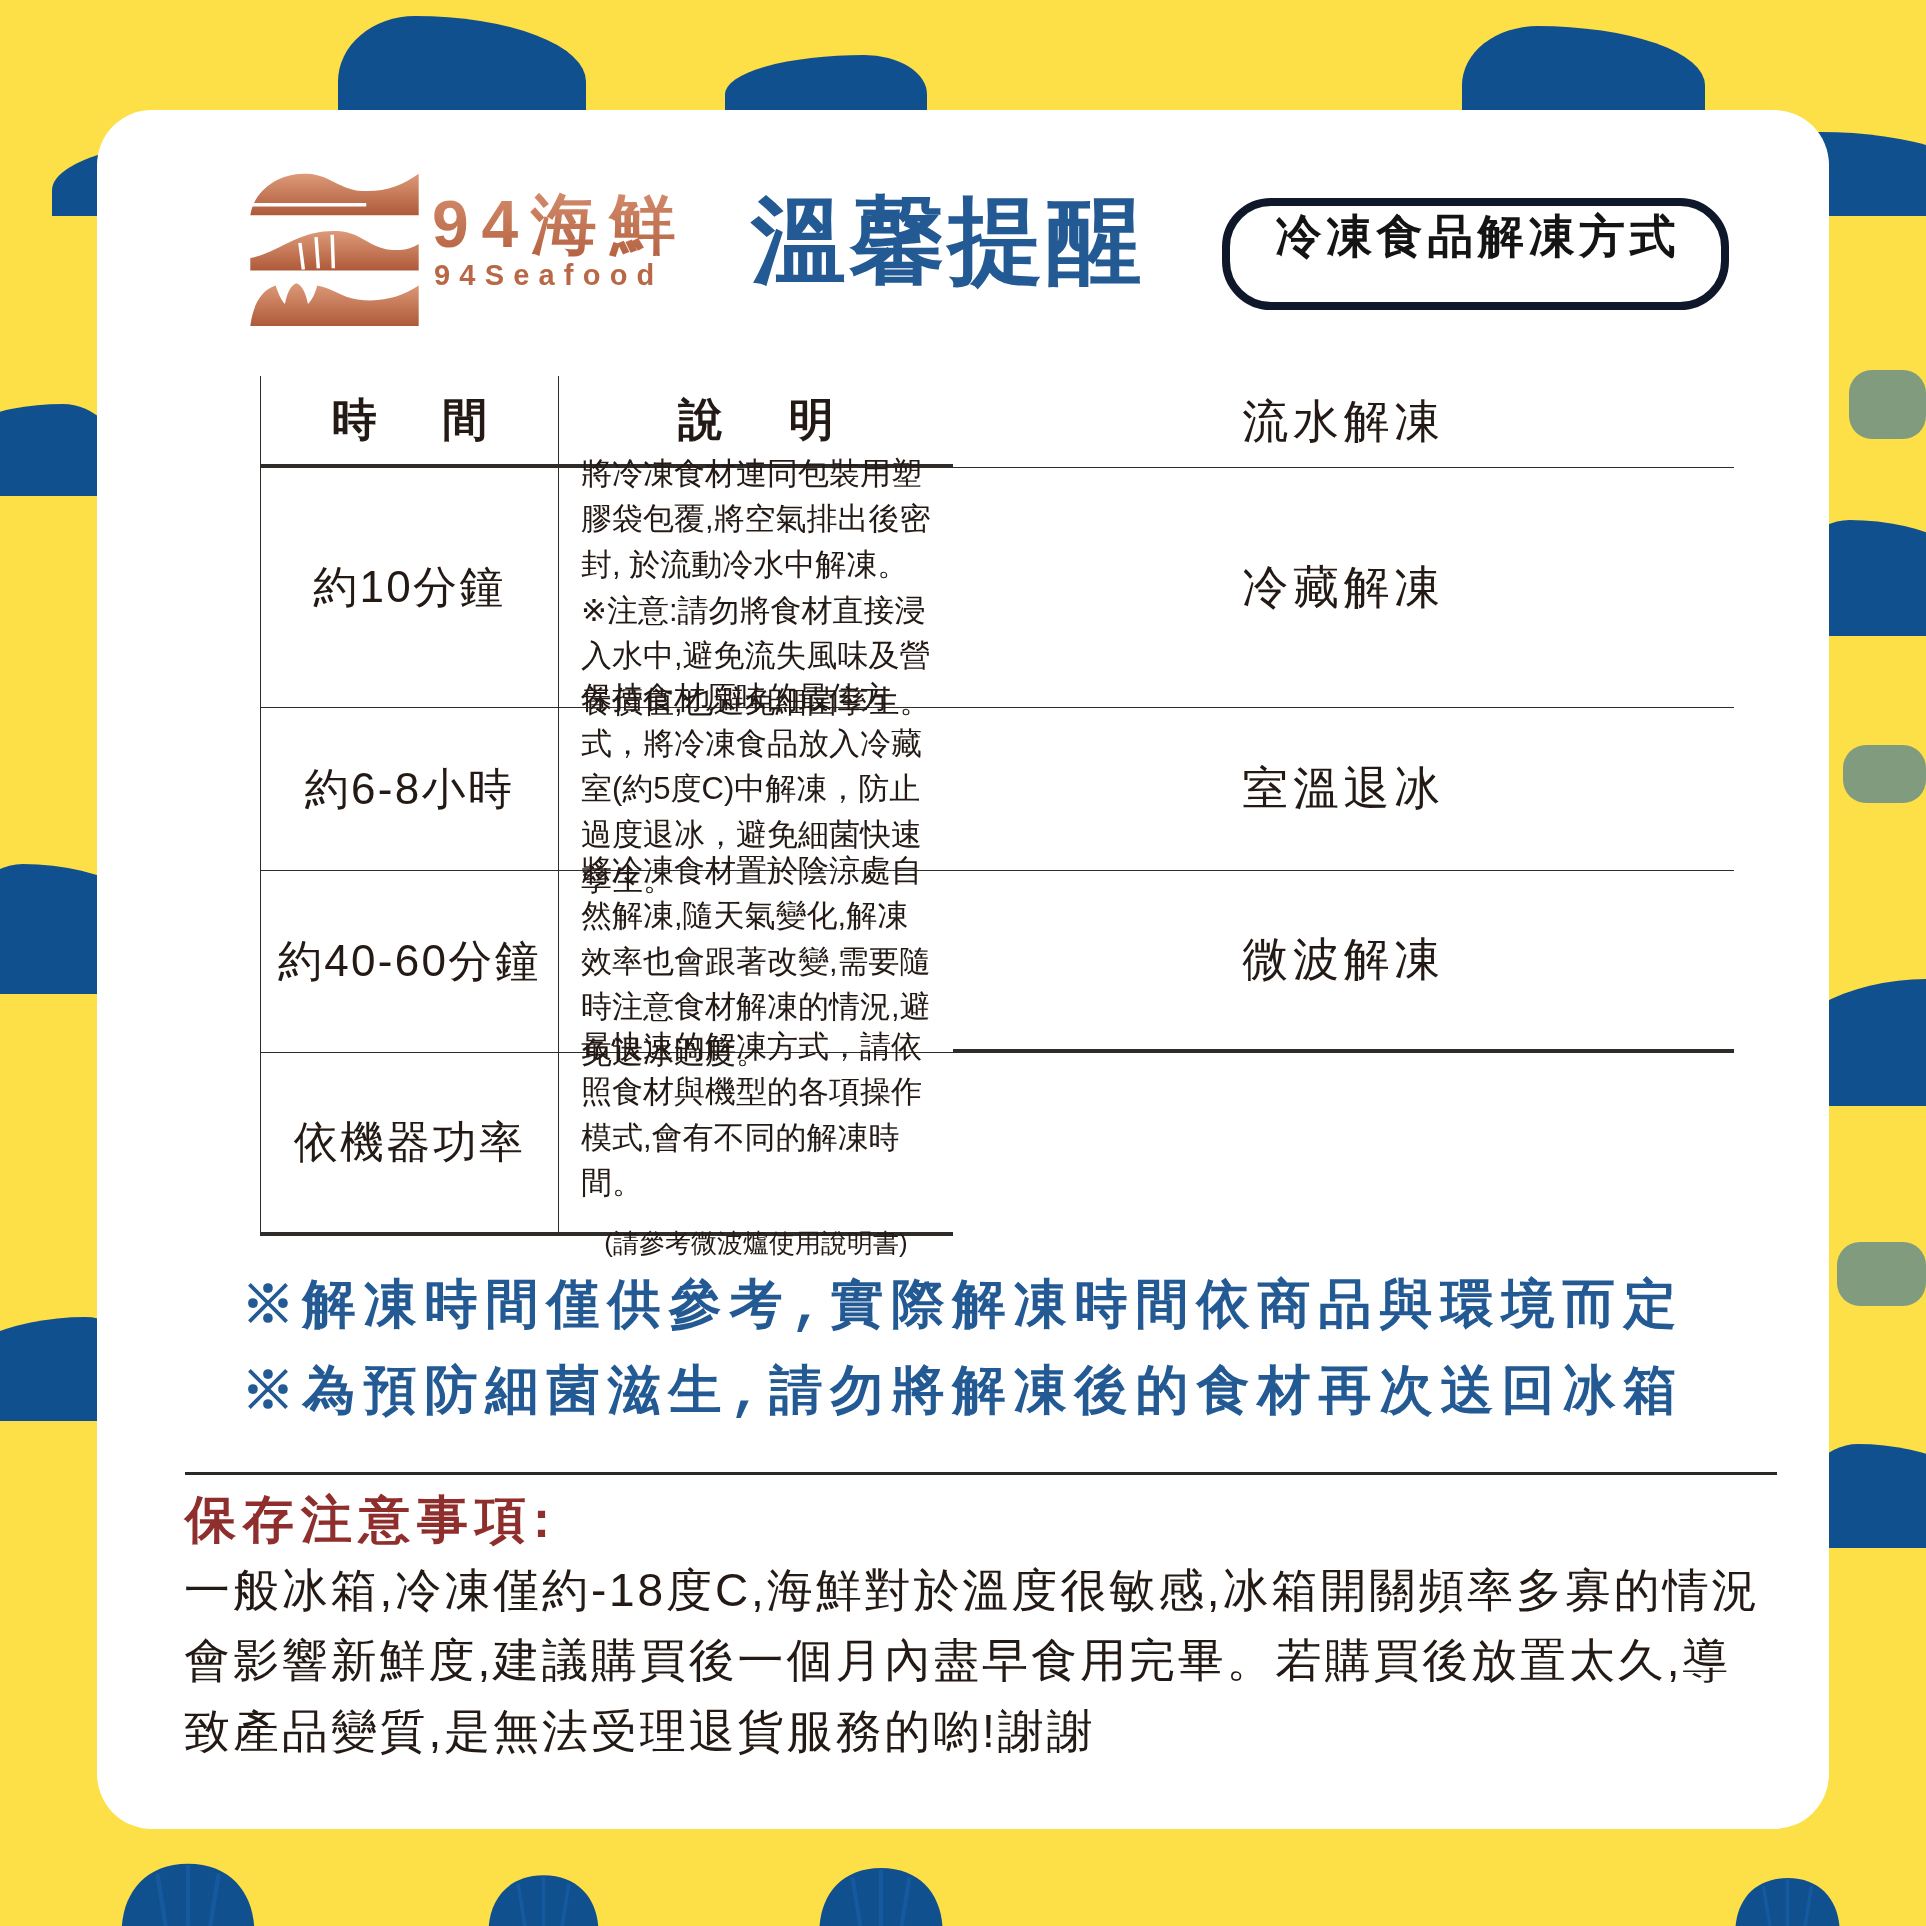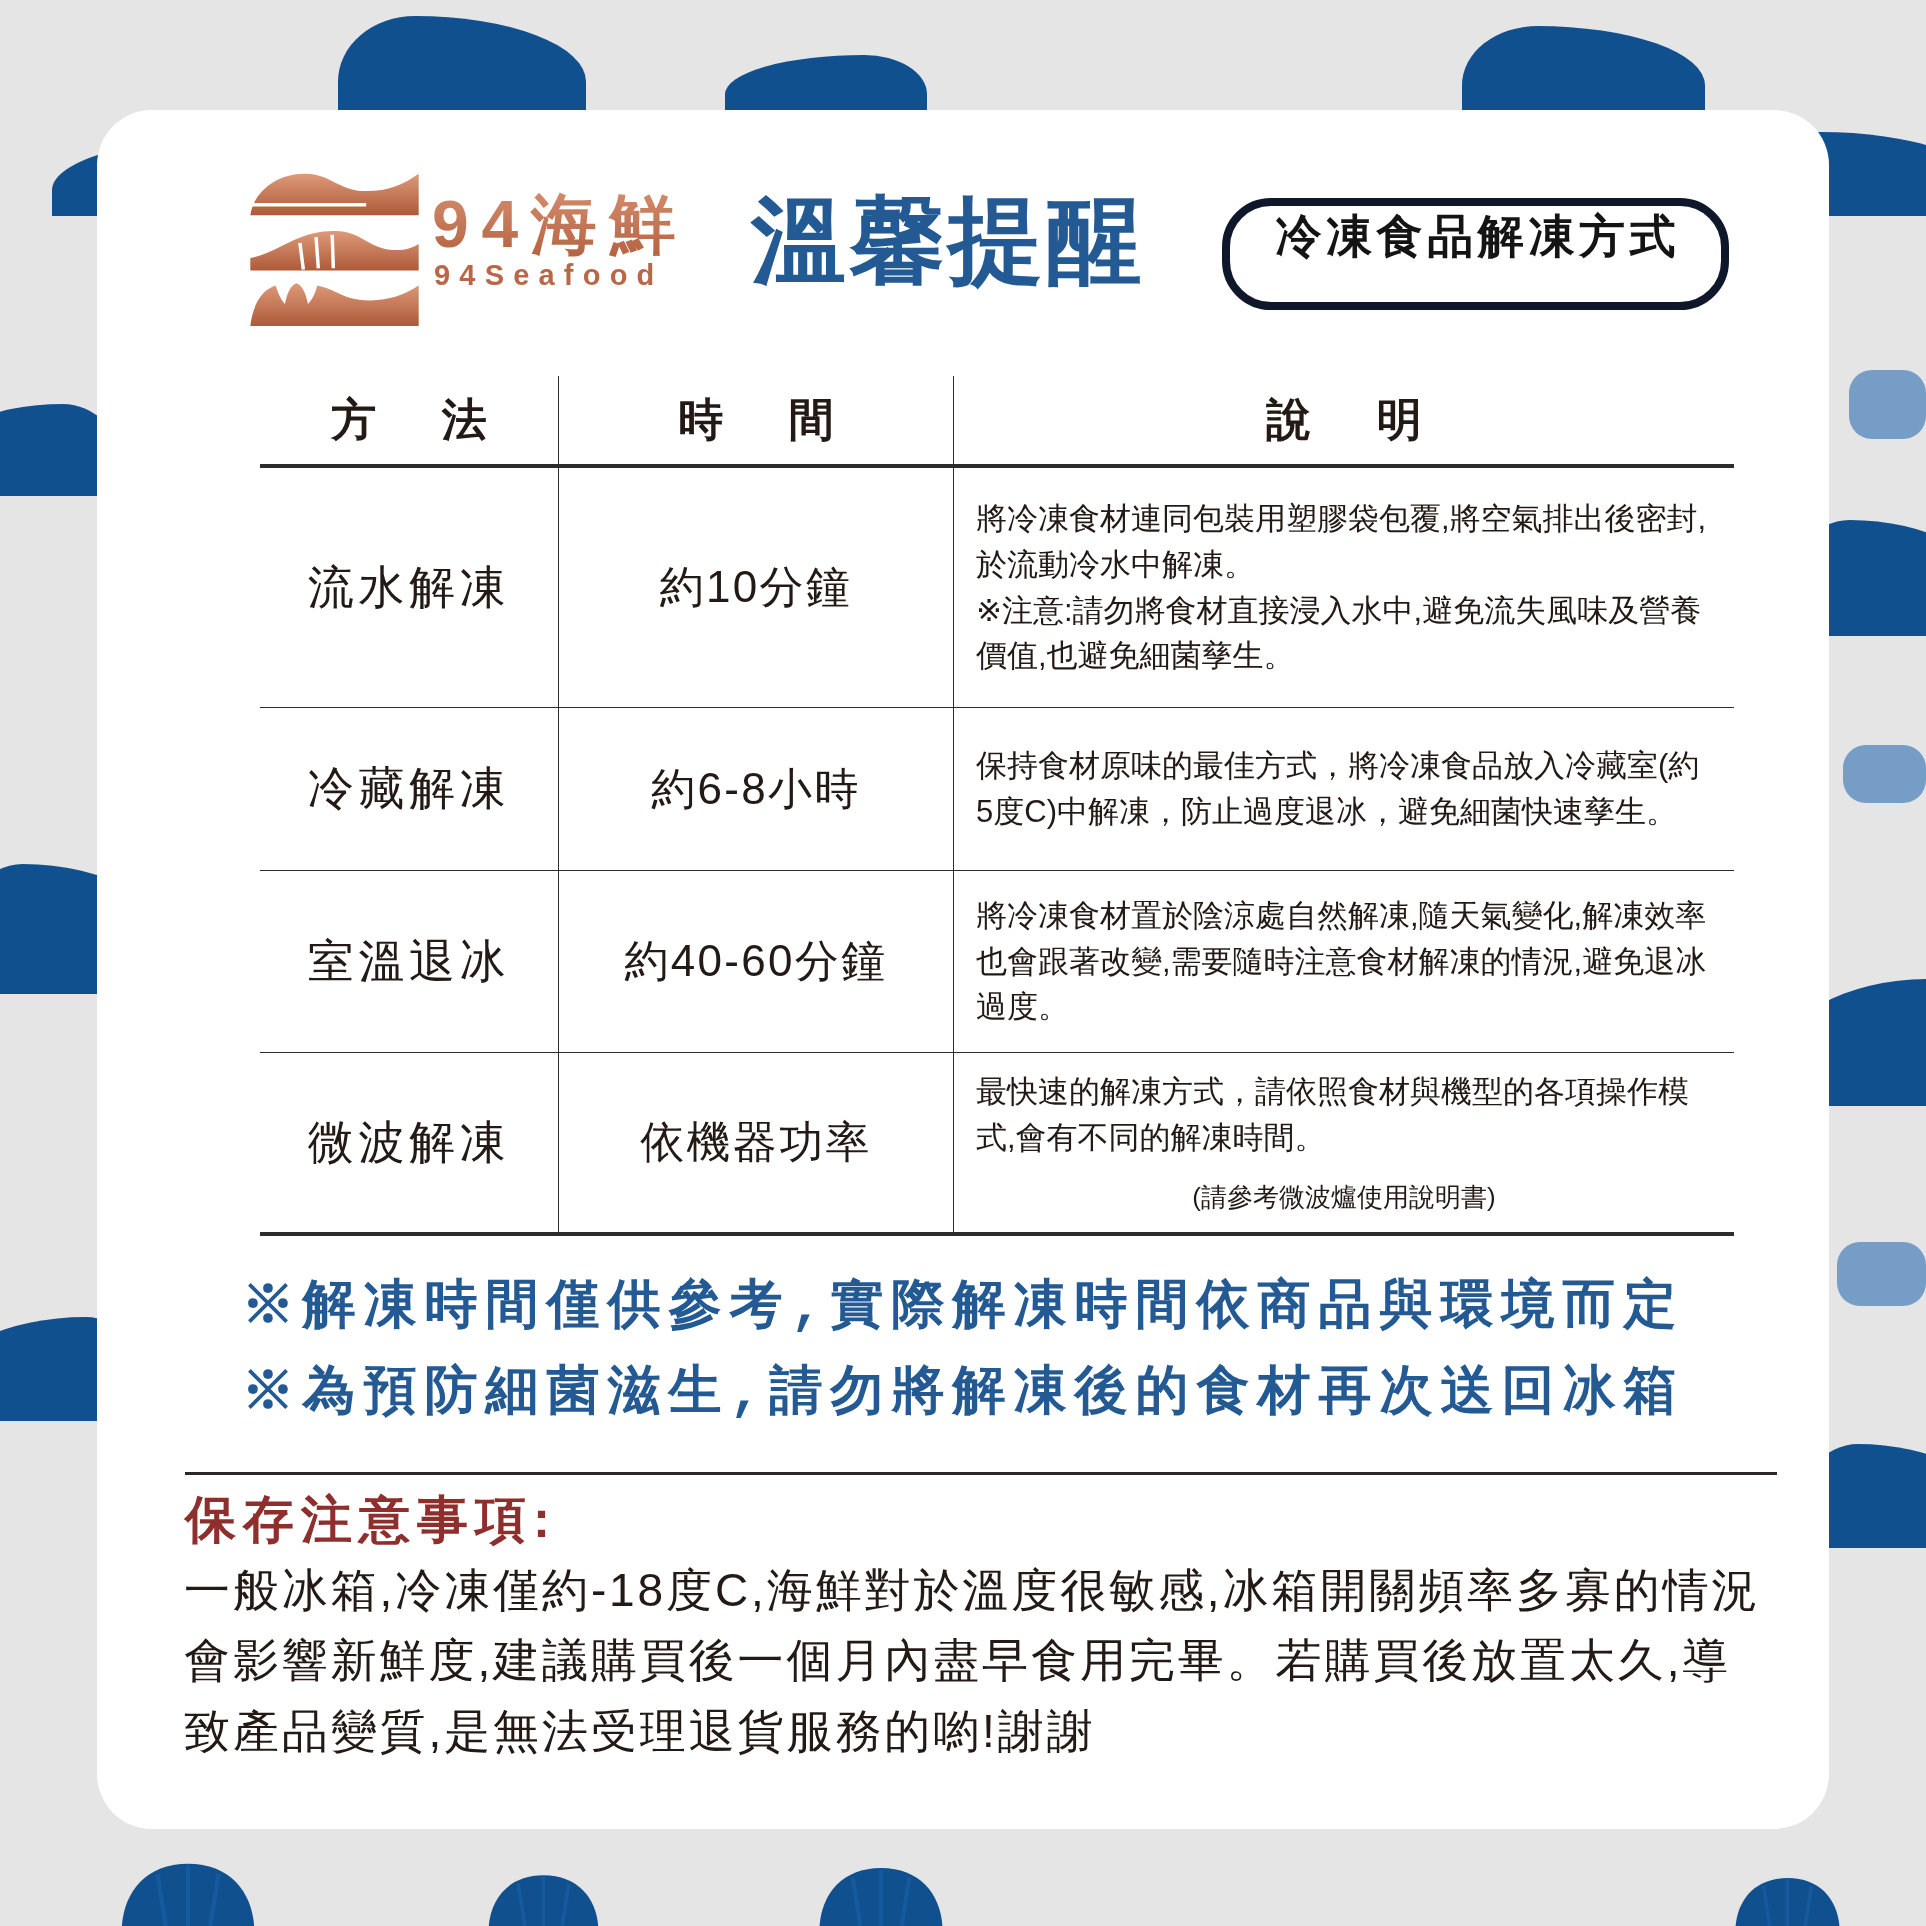--- a/index.html
+++ b/index.html
@@ -1,17 +1,17 @@
 <!DOCTYPE html>
 <html style="font-size:9.2px"><head>
 <meta charset="utf-8">
 <style>
   html,body{margin:0;padding:0;}
   body{font-family:"Liberation Sans","DejaVu Sans",sans-serif;}
-  .page{position:relative;width:1926px;height:1926px;background:#e5e5e5;overflow:hidden;}
+  .page{position:relative;width:1926px;height:1926px;background:#fde047;overflow:hidden;}
 
   
   .hump{position:absolute;background:#11508F;}
   .hump-l{border-radius:45% 100% 0 0 / 100% 100% 0 0;}
   .hump-r{border-radius:100% 45% 0 0 / 100% 100% 0 0;}
   .lightstrip{position:absolute;background:#1A62AB;opacity:.55;border-radius:23px;}
   .scallop{position:absolute;}
 
   .card{position:absolute;left:97px;top:110px;width:1732px;height:1719px;background:#FFFFFF;border-radius:55px;}
 
@@ -112,23 +112,20 @@
   </svg>
   <div class="brand-zh">94海鮮</div>
   <div class="brand-en">94Seafood</div>
 
   <div class="title">溫馨提醒</div>
   <div class="badge">
     <span>冷凍食品解凍方式</span>
   </div>
 
   <div class="t-table">
-    <div class="cell hrow c1">
-        <span>方 法</span>
-      </div>
     <div class="cell hrow c2">
         <span>時 間</span>
       </div>
     <div class="cell hrow c3">
         <span>說 明</span>
       </div>
 
     <div class="cell brow c1 method">流水解凍</div>
     <div class="cell brow c2 time">約10分鐘</div>
     <div class="cell brow c3 desc">

